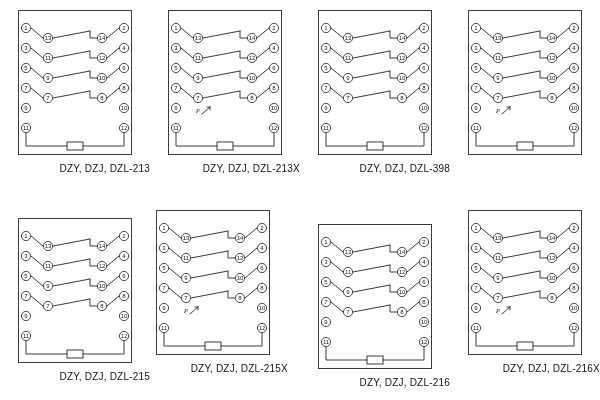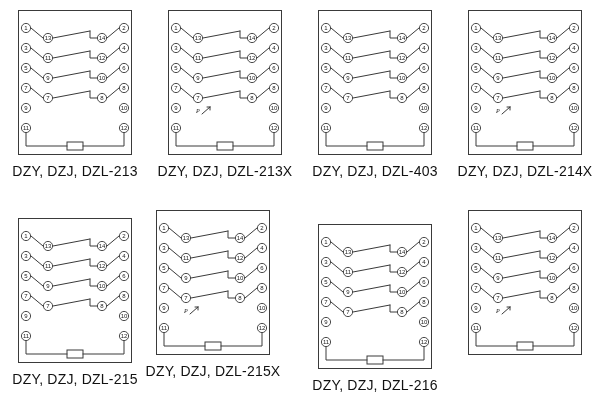--- a/index.html
+++ b/index.html
@@ -22,22 +22,22 @@
     left:18px;top:10px;
     width:114px;height:145px;
     border:1.2px solid #3a3a3a;
     background:#fff;
     box-sizing:border-box;
   }
   .caption{
     position:absolute;
     left:0;top:163px;
     width:150px;
-    text-align:center;
-    font-size:14px;
+    text-align:right;
+    font-size:10px;
     color:#111;
     letter-spacing:0.2px;
     white-space:nowrap;
   }
   svg.art{
     position:absolute;
     left:0;top:0;
     width:150px;height:160px;
     overflow:visible;
   }
@@ -384,21 +384,21 @@
           <text x="102" y="98.3" class="tlabel">8</text>
         </g>
         <path d="M53,98 L90,91" class="wire"></path>
         <path d="M90,91 L90,98 L97,98" class="wire"></path>
         <path d="M31,88 L43,98" class="wire"></path>
         <path d="M119,88 L107,98" class="wire"></path>
         <rect x="67" y="142" width="16" height="8" class="coilbox"></rect>
         <path d="M26,133 L26,146 L67,146" class="wire"></path>
         <path d="M83,146 L124,146 L124,133" class="wire"></path>
       </svg>
-      <div class="caption">DZY, DZJ, DZL-403</div>
+      <div class="caption">DZY, DZJ, DZL-398</div>
     </div>
     <div class="cell" style="left: 450px; top: 0px;">
       <div class="box"></div>
       <svg class="art" viewBox="0 0 150 160">
         <g>
           <circle cx="26" cy="28" r="4.6" class="term"></circle>
           <text x="26" y="28.3" class="tlabel">1</text>
         </g>
         <g>
           <circle cx="26" cy="48" r="4.6" class="term"></circle>
@@ -492,21 +492,20 @@
         <path d="M90,91 L90,98 L97,98" class="wire"></path>
         <path d="M31,88 L43,98" class="wire"></path>
         <path d="M119,88 L107,98" class="wire"></path>
         <rect x="67" y="142" width="16" height="8" class="coilbox"></rect>
         <path d="M26,133 L26,146 L67,146" class="wire"></path>
         <path d="M83,146 L124,146 L124,133" class="wire"></path>
         <path d="M52,114 l8,-7" class="wire"></path>
         <path d="M60,107 l-3,0 M60,107 l0,3" class="wire"></path>
         <text x="46" y="113" class="plabel">P</text>
       </svg>
-      <div class="caption">DZY, DZJ, DZL-214X</div>
     </div>
     <div class="cell" style="left: 0px; top: 208px;">
       <div class="box"></div>
       <svg class="art" viewBox="0 0 150 160">
         <g>
           <circle cx="26" cy="28" r="4.6" class="term"></circle>
           <text x="26" y="28.3" class="tlabel">1</text>
         </g>
         <g>
           <circle cx="26" cy="48" r="4.6" class="term"></circle>
@@ -918,14 +917,15 @@
         <path d="M90,91 L90,98 L97,98" class="wire"></path>
         <path d="M31,88 L43,98" class="wire"></path>
         <path d="M119,88 L107,98" class="wire"></path>
         <rect x="67" y="142" width="16" height="8" class="coilbox"></rect>
         <path d="M26,133 L26,146 L67,146" class="wire"></path>
         <path d="M83,146 L124,146 L124,133" class="wire"></path>
         <path d="M52,114 l8,-7" class="wire"></path>
         <path d="M60,107 l-3,0 M60,107 l0,3" class="wire"></path>
         <text x="46" y="113" class="plabel">P</text>
       </svg>
+      <div class="caption">DZY, DZJ, DZL-216X</div>
     </div>
   </div>
 
 </body></html>

